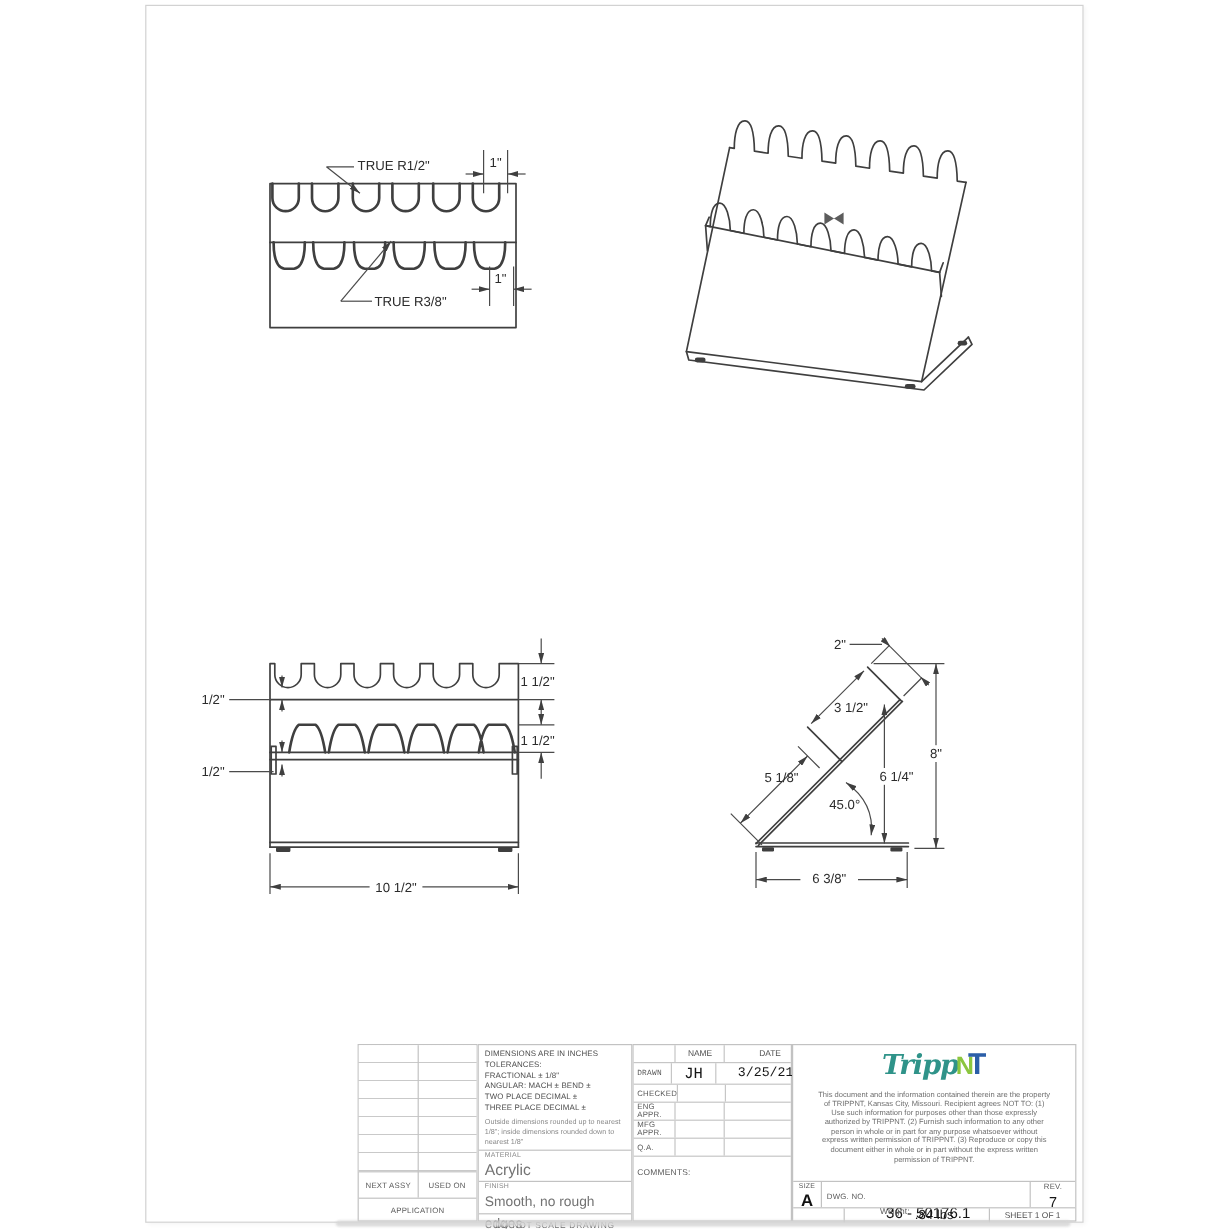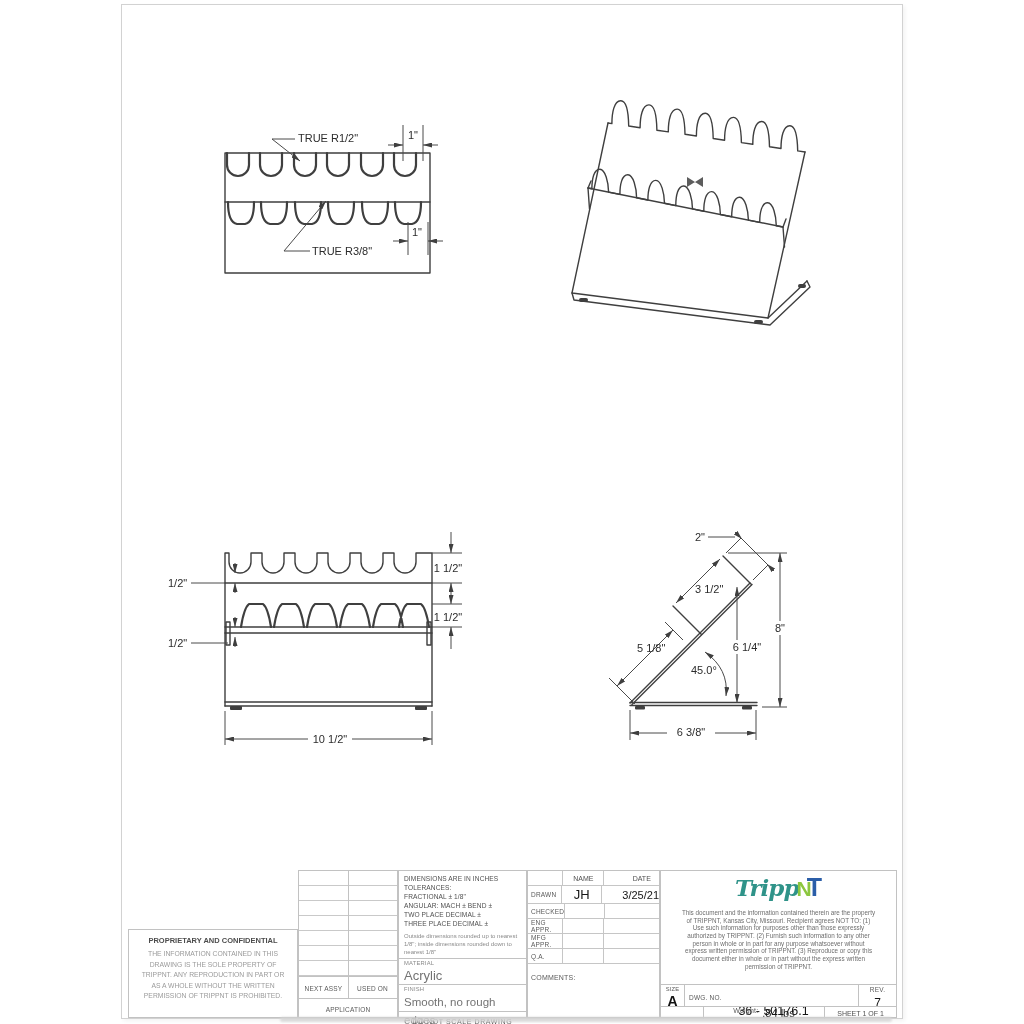--- a/index.html
+++ b/index.html
@@ -40,21 +40,21 @@
   .fin-box{height:25px;border-bottom:1px solid #c2c2c2;padding:1px 0 0 5px;}
   .mat-box .lbl,.fin-box .lbl{font-size:5.8px;color:#8a8a8a;display:block;}
   .mat-box .big{font-size:13px;}
   .fin-box .big{font-size:11.5px;}
   .dns-row{height:20px;display:flex;align-items:center;justify-content:center;}
   .dns-row div{font-size:7px;color:#565656;letter-spacing:0.6px;}
 
   .app-col{left:527px;top:870px;width:133px;height:148px;}
   .ap-head{display:flex;height:14px;}
   .ap-row{display:flex;height:14px;border-top:1px solid #c6c6c6;}
-  .ap-row.tall{height:17px;}
+  .ap-row.tall{height:17px;font-family:Liberation Mono, monospace;}
   .ap-c1{width:41px;box-sizing:border-box;padding-left:3px;display:flex;align-items:center;}
   .ap-c2{width:49px;border-left:1px solid #c6c6c6;display:flex;align-items:center;justify-content:center;}
   .ap-c3{width:42px;border-left:1px solid #c6c6c6;display:flex;align-items:center;justify-content:center;padding-left:20px;}
   .ap-head .ap-c2,.ap-head .ap-c3{font-size:7px;color:#4f4f4f;}
   .ap-val{font-size:13px;color:#161616;}
   .ap-date{font-size:11px;color:#161616;}
   .comments{border-top:1px solid #c6c6c6;height:60px;padding:2px 0 0 3px;}
 
   .logo-col{left:660px;top:870px;width:237px;height:148px;}
   .logo{position:absolute;left:0;top:2px;width:100%;text-align:center;white-space:nowrap;}
@@ -208,24 +208,20 @@
       <text x="185" y="117" text-anchor="middle">8"</text>
       <path class="dim" d="M110,137 Q134,154 131,181" fill="none" marker-start="url(#a3)" marker-end="url(#a3)"></path>
       <text x="96" y="159">45.0°</text>
       <path class="dim" d="M35,195 V225 M161,195 V225"></path>
       <path class="dim" d="M72,218 H35" marker-end="url(#a3)"></path>
       <path class="dim" d="M120,218 H161" marker-end="url(#a3)"></path>
       <text x="96" y="221" text-anchor="middle">6 3/8"</text>
     </g>
   </svg>
 
-  <div class="tb prop-cell">
-    <div class="prop-title">PROPRIETARY AND CONFIDENTIAL</div>
-    <div class="prop-body">THE INFORMATION CONTAINED IN THIS DRAWING IS THE SOLE PROPERTY OF TRIPPNT.  ANY REPRODUCTION IN PART OR AS A WHOLE WITHOUT THE WRITTEN PERMISSION OF TRIPPNT IS PROHIBITED.</div>
-  </div>
 
   <div class="tb narrow-col">
     <div class="narrow-grid"></div>
     <div class="narrow-div"></div>
     <div class="narrow-lblrow">
       <div class="lbl">NEXT ASSY</div>
       <div class="lbl">USED ON</div>
     </div>
     <div class="app-row">
       <div class="lbl">APPLICATION</div>

